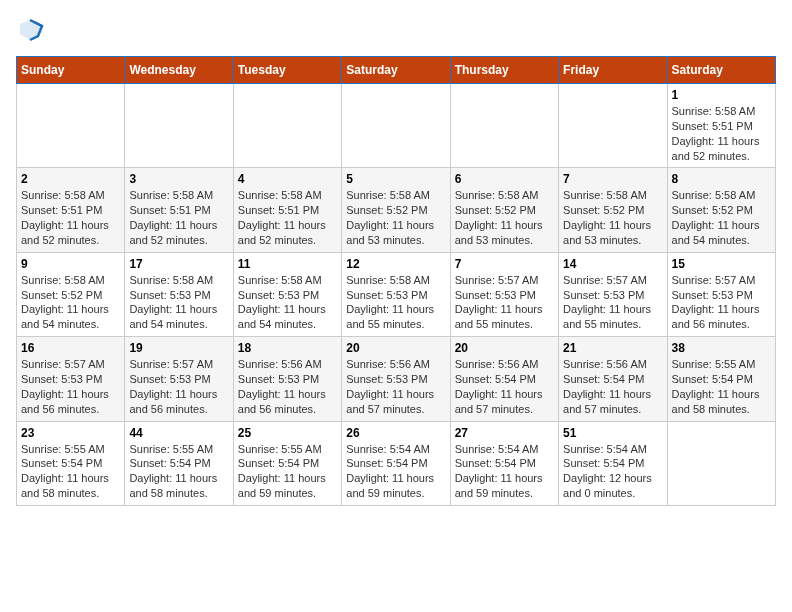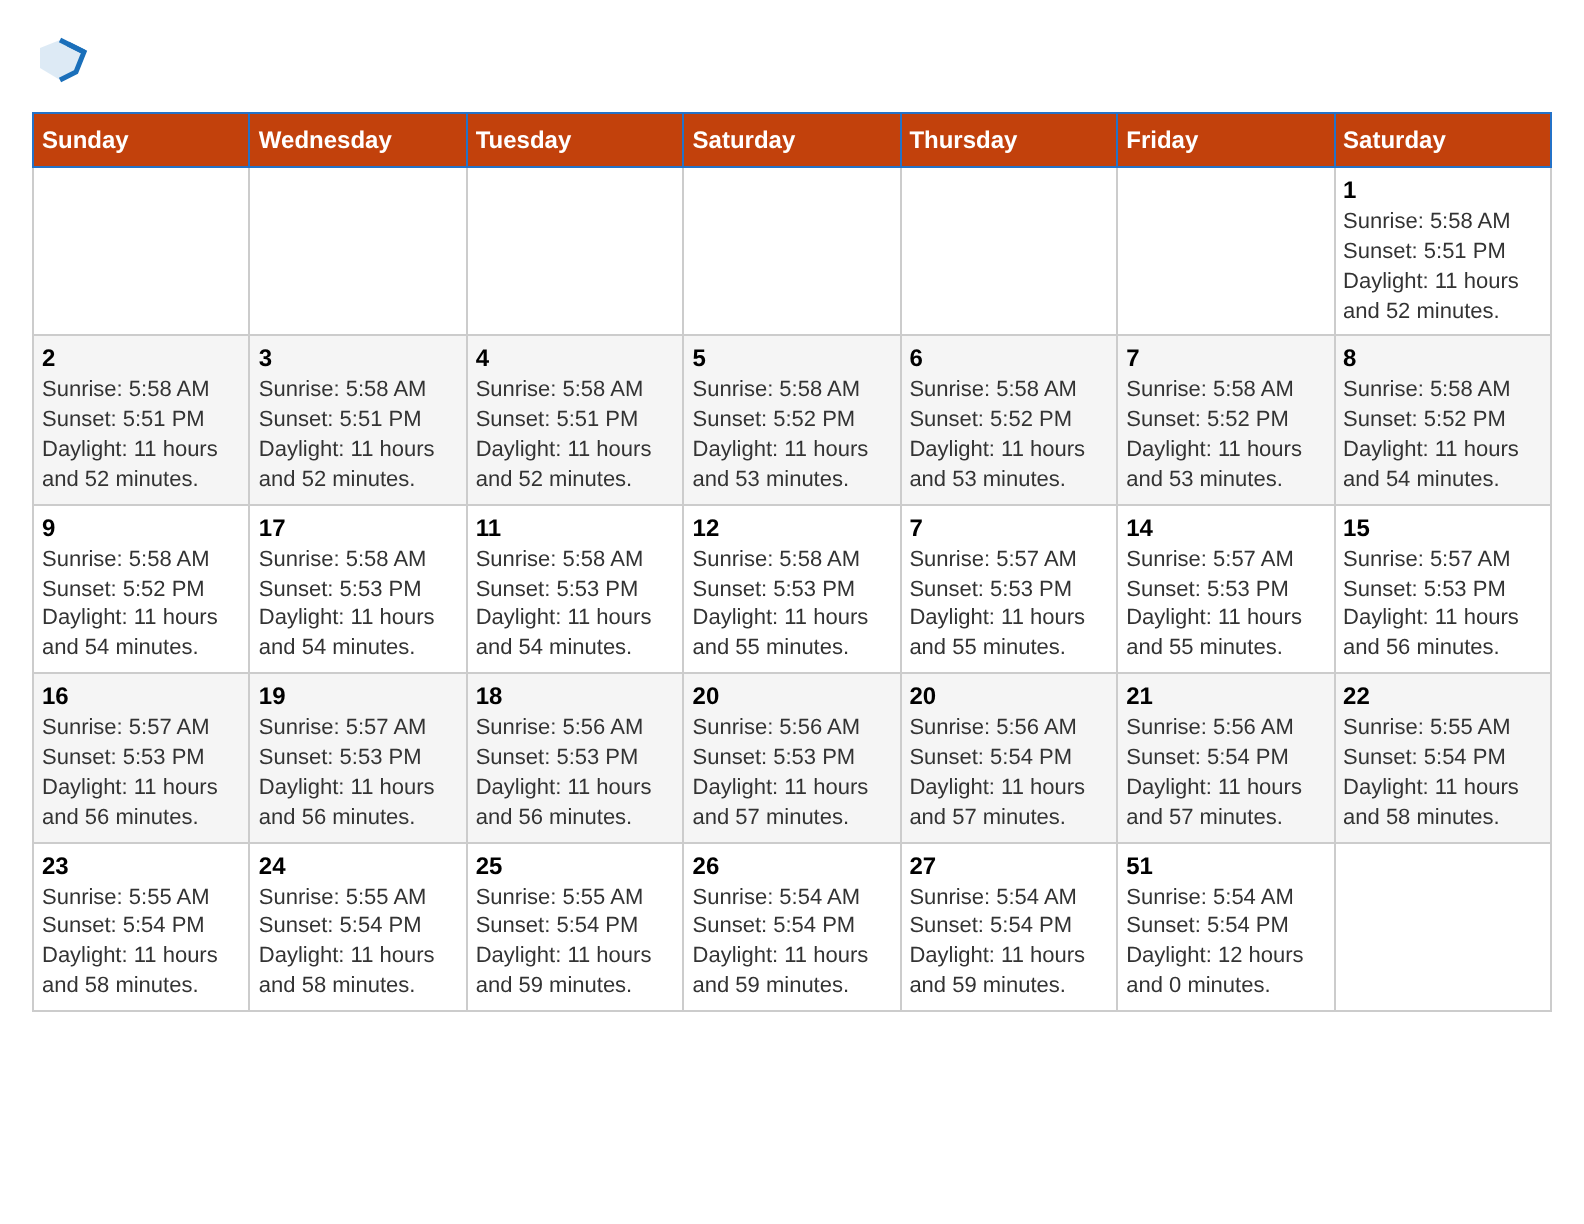--- a/index.html
+++ b/index.html
@@ -277,37 +277,37 @@
 and 57 minutes.</div>
         </td>
         <td>
           <span class="day-num">21</span>
           <div class="day-info" style="white-space: pre-line;">Sunrise: 5:56 AM
 Sunset: 5:54 PM
 Daylight: 11 hours
 and 57 minutes.</div>
         </td>
         <td>
-          <span class="day-num">22</span>
+          <span class="day-num">38</span>
           <div class="day-info" style="white-space: pre-line;">Sunrise: 5:55 AM
 Sunset: 5:54 PM
 Daylight: 11 hours
 and 58 minutes.</div>
         </td>
       </tr>
       <tr>
         <td>
           <span class="day-num">23</span>
           <div class="day-info" style="white-space: pre-line;">Sunrise: 5:55 AM
 Sunset: 5:54 PM
 Daylight: 11 hours
 and 58 minutes.</div>
         </td>
         <td>
-          <span class="day-num">24</span>
+          <span class="day-num">44</span>
           <div class="day-info" style="white-space: pre-line;">Sunrise: 5:55 AM
 Sunset: 5:54 PM
 Daylight: 11 hours
 and 58 minutes.</div>
         </td>
         <td>
           <span class="day-num">25</span>
           <div class="day-info" style="white-space: pre-line;">Sunrise: 5:55 AM
 Sunset: 5:54 PM
 Daylight: 11 hours

